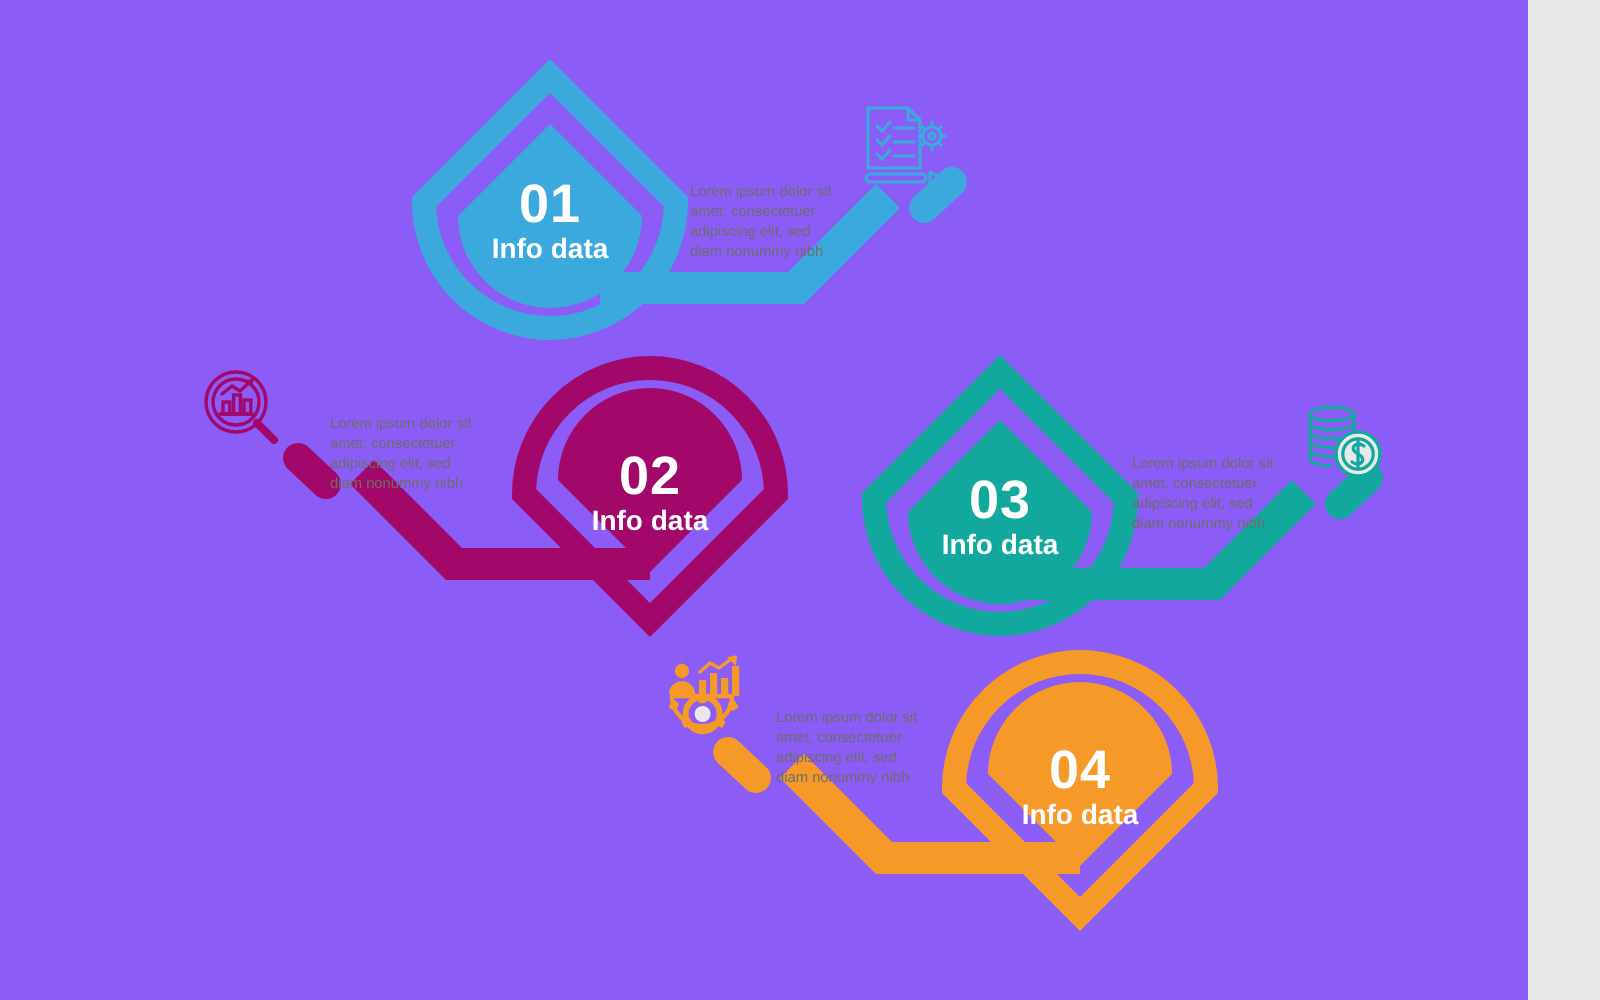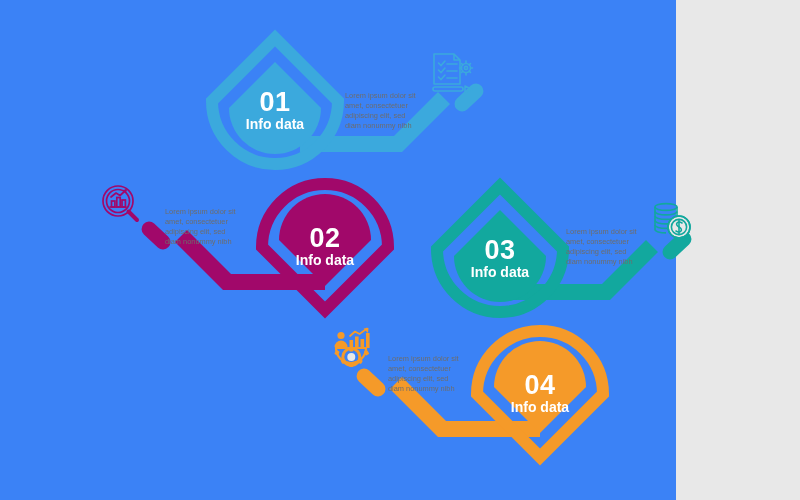--- a/index.html
+++ b/index.html
@@ -8,23 +8,23 @@
     background: #e8e8e8;
   }
   body {
     width: 800px;
     height: 500px;
     overflow: hidden;
     font-family: "Liberation Sans", sans-serif;
   }
   #infographic {
     position: relative;
-    width: 676px;
+    width: 764px;
     height: 500px;
-    background: #3b82f6;
+    background: #8b5cf6;
   }
   #infographic svg.layer {
     position: absolute;
     top: 0;
     left: 0;
     width: 800px;
     height: 500px;
   }
   .num-text {
     font-family: "Liberation Sans", sans-serif;

